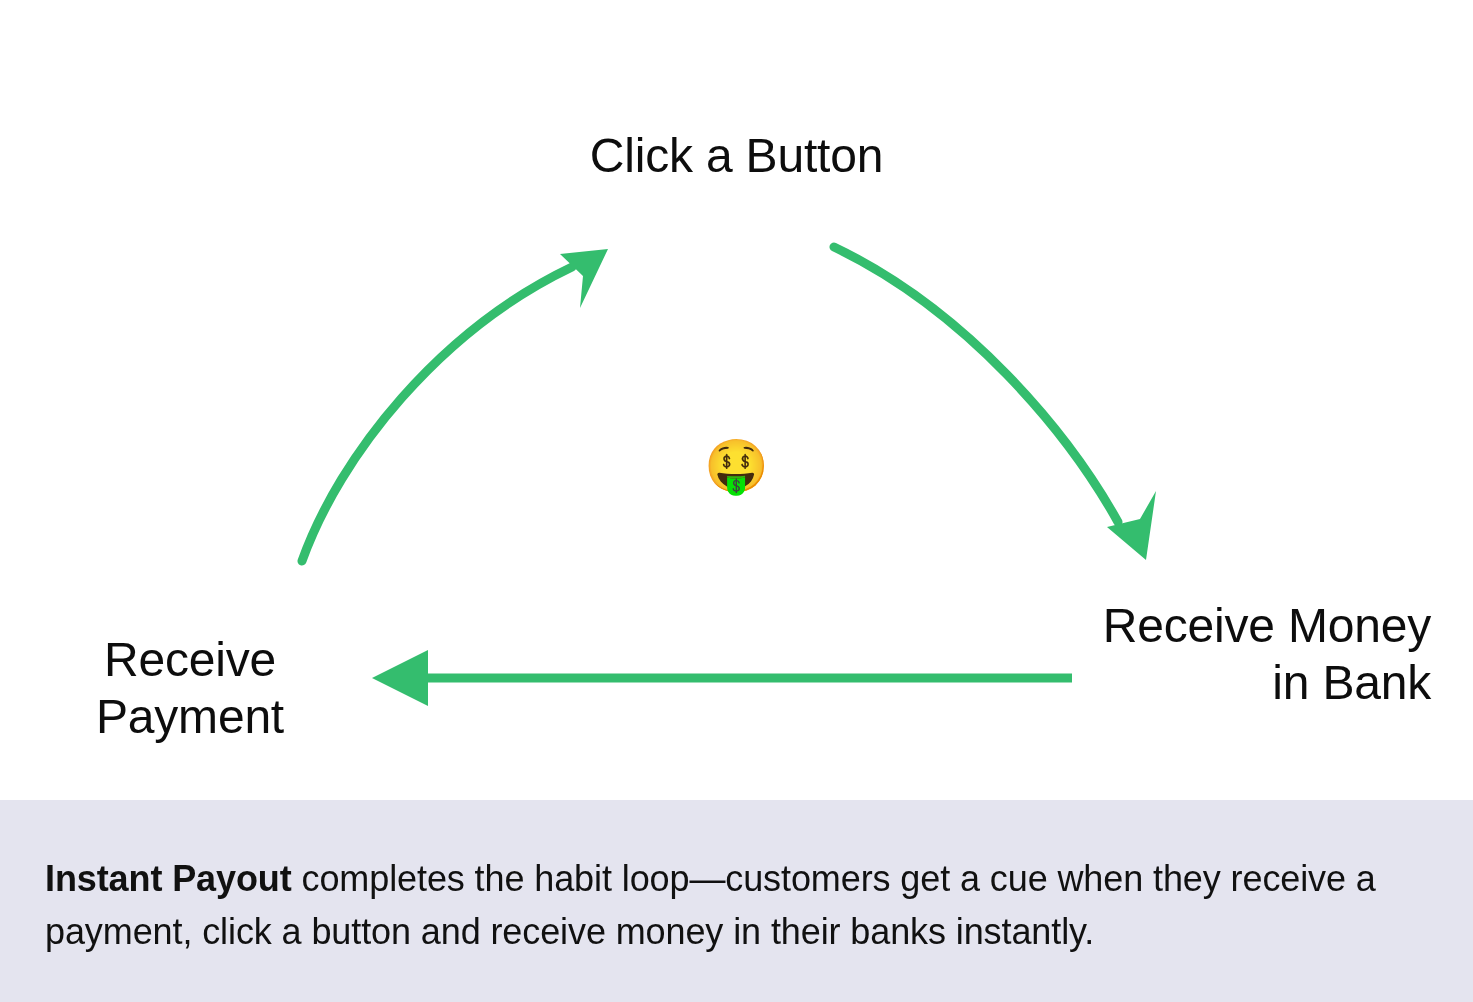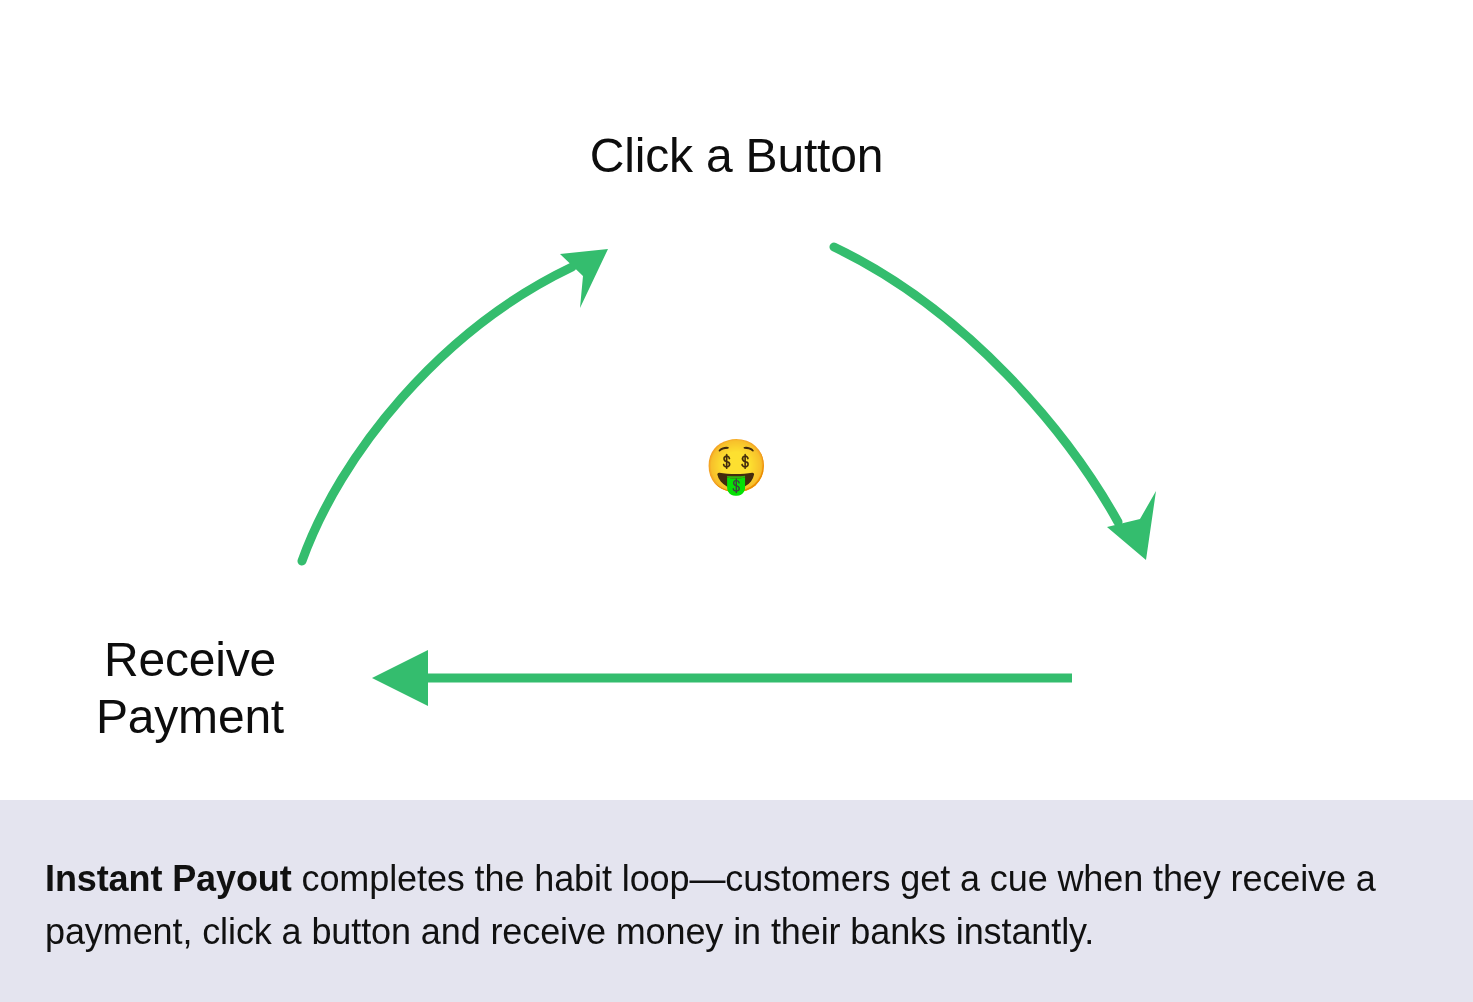--- a/index.html
+++ b/index.html
@@ -132,20 +132,22 @@
         <line x1="1072" y1="678" x2="424" y2="678" stroke="#34bd6e" stroke-width="9" stroke-linecap="butt"></line>
         <path d="M 372 678 L 428 650 L 428 706 Z" fill="#34bd6e"></path>
       </g>
     </svg>
 
     <div class="node-label" id="node-click-a-button">Click a Button</div>
 
     <div class="node-label" id="node-receive-payment">Receive
 Payment</div>
 
+    <div class="node-label" id="node-receive-money-in-bank">Receive Money
+in Bank</div>
 
     <div id="center-emoji">🤑</div>
   </div>
 
   <div id="caption-band">
     <div id="caption-text">
       <span class="lead">Instant Payout</span><span> completes the habit loop—customers get a cue when they receive a payment, click a button and receive money in their banks instantly.</span>
     </div>
   </div>
 

